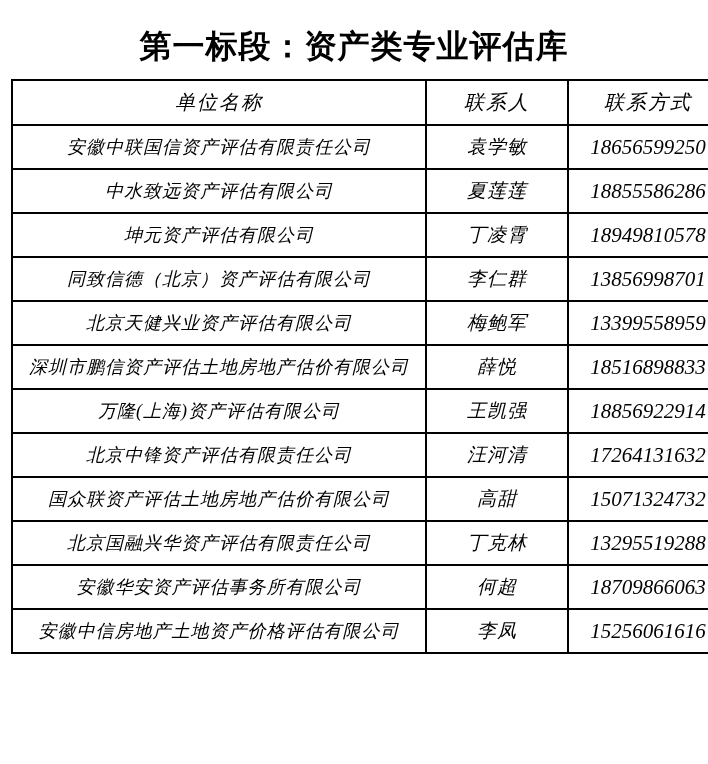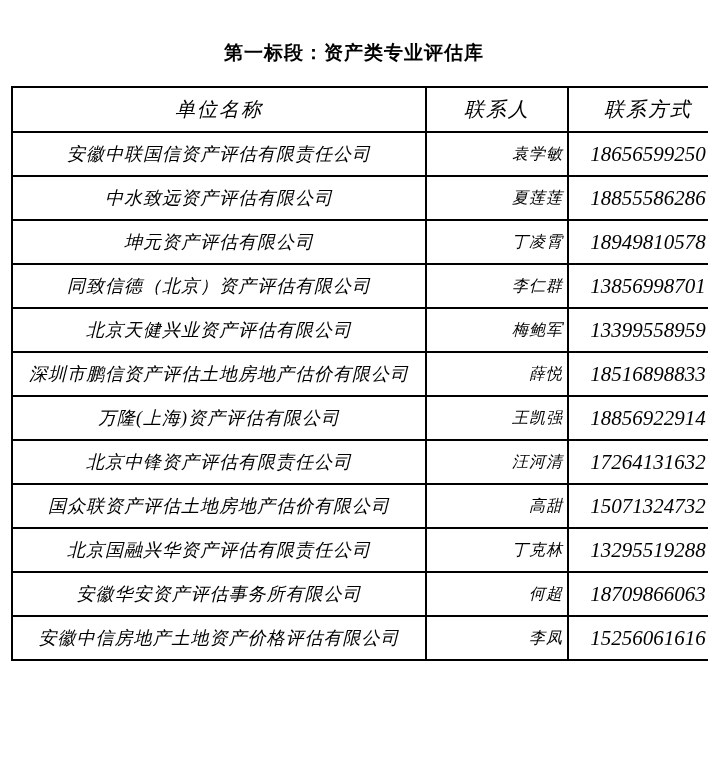--- a/index.html
+++ b/index.html
@@ -8,24 +8,24 @@
     background: #ffffff;
   }
   body {
     width: 708px;
     height: 764px;
     color: #000000;
     font-family: "Liberation Serif", "DejaVu Serif", serif;
     overflow: hidden;
   }
   .title {
-    margin: 17px;
+    margin: 11px;
     padding-top: 19px;
     text-align: center;
-    font-size: 19px;
+    font-size: 32px;
     font-weight: bold;
     letter-spacing: 1px;
     line-height: 33px;
   }
   .eval-table {
     border-collapse: collapse;
     table-layout: fixed;
     margin: 16px 0 0 11px;
     width: 686px;
   }
@@ -48,23 +48,22 @@
     font-weight: normal;
     font-size: 20px;
     letter-spacing: 2px;
   }
   td.company {
     font-size: 18px;
     letter-spacing: 1px;
     margin-left: 28px;
   }
   td.contact {
-    font-size: 16px;
+    font-size: 19px;
     letter-spacing: 1px;
-    text-align: right;
   }
   td.phone {
     font-size: 21px;
   }
 </style>
 </head>
 <body>
 
 <div class="page">
   <h1 class="title">第一标段：资产类专业评估库</h1>

